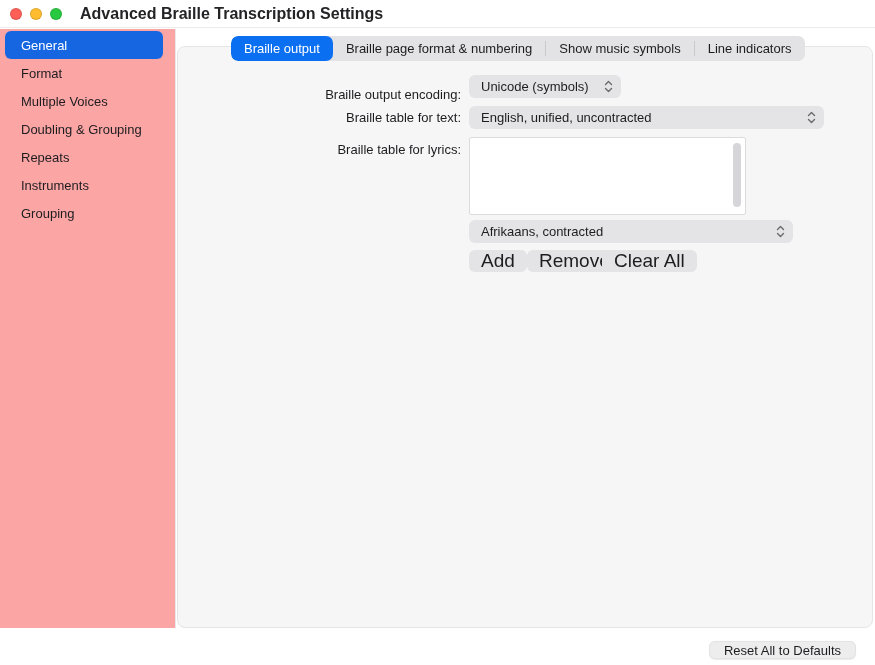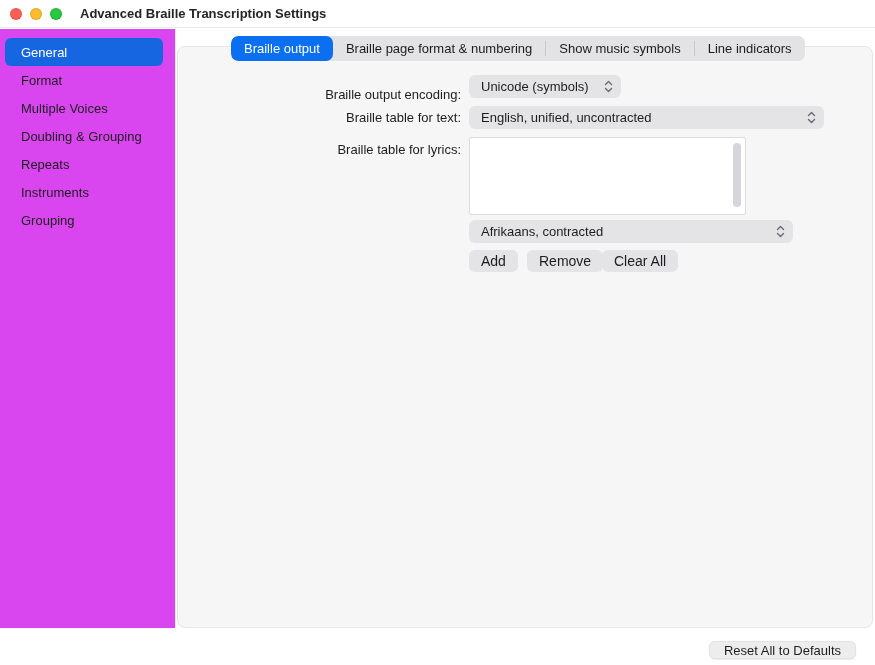--- a/index.html
+++ b/index.html
@@ -15,26 +15,26 @@
   .titlebar {
     position:absolute; left:0; top:0; width:875px; height:28px;
     background:#ffffff; border-bottom:1px solid #ebebeb;
     display:flex; align-items:center;
   }
   .traffic { display:flex; gap:8px; padding-left:10px; }
   .light { width:12px; height:12px; border-radius:50%; }
   .light.red    { background:#ff5f57; border:0.5px solid rgba(0,0,0,.12); }
   .light.yellow { background:#febc2e; border:0.5px solid rgba(0,0,0,.12); }
   .light.green  { background:#28c840; border:0.5px solid rgba(0,0,0,.12); }
-  .win-title { font-weight:700; margin-left:18px; font-size:13px; color:#242426; }
+  .win-title { font-weight:700; margin-left:18px; font-size:16px; color:#242426; }
 
   
   .sidebar {
     position:absolute; left:0; top:29px; width:176px; height:599px;
-    background:#d946ef; border-right:1px solid #e8e8ea; padding-top:9px;
+    background:#fca5a5; border-right:1px solid #e8e8ea; padding-top:2px;
   }
   .side-item {
     position:relative; height:28px; display:flex; align-items:center;
     margin:0 12px 0 5px; padding-left:16px; border-radius:6px;
     color:#1d1d1f;
   }
   .side-item.selected { background:#1666e2; color:#ffffff; }
 
   
   .panel {
@@ -71,21 +71,21 @@
   .listbox {
     position:absolute; background:#ffffff; border:1px solid #dcdcdf;
     border-radius:2px;
   }
   .scroll-thumb {
     position:absolute; right:4px; top:5px; width:8px; height:64px;
     background:#d6d6da; border-radius:4px;
   }
   .btn {
     position:absolute; height:22px; background:#e4e4e7; border:none;
-    border-radius:6px; padding:0 12px; font-size:14px; color:#1d1d1f;
+    border-radius:6px; padding:0 12px; font-size:19px; color:#1d1d1f;
     font-family:inherit; display:flex; align-items:center; justify-content:center;
   }
 
   
   .footer-btn {
     position:absolute; right:19px; bottom:6px; height:18px;
     background:#ededee; border:1px solid #e3e3e4; border-radius:6px;
     padding:0 14px; font-size:13px; color:#1d1d1f; font-family:inherit;
     display:flex; align-items:center; box-shadow:0 0.5px 1px rgba(0,0,0,.08);
   }

